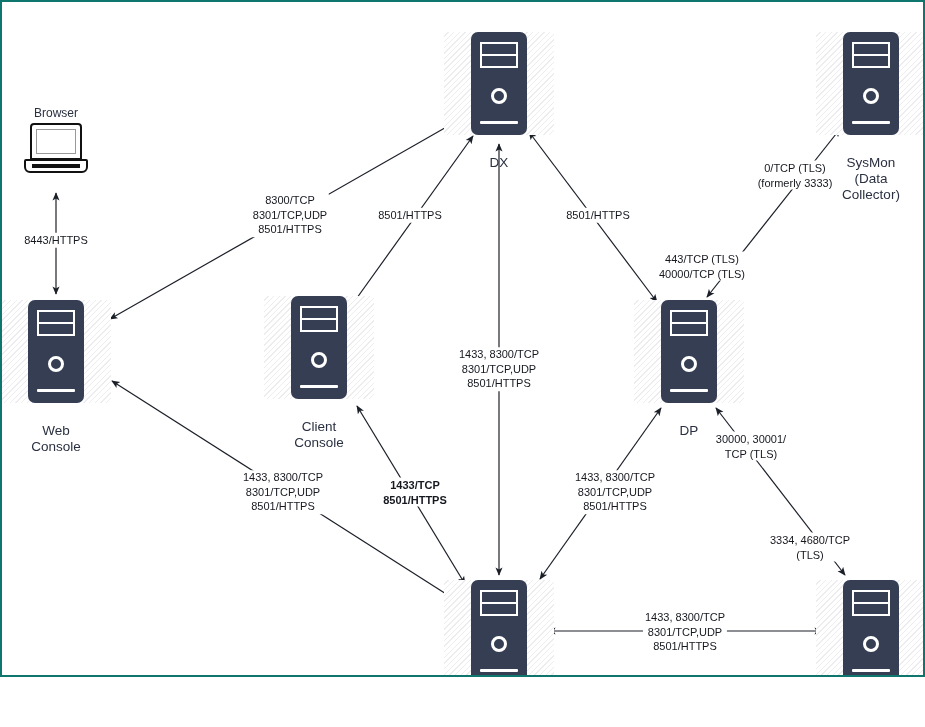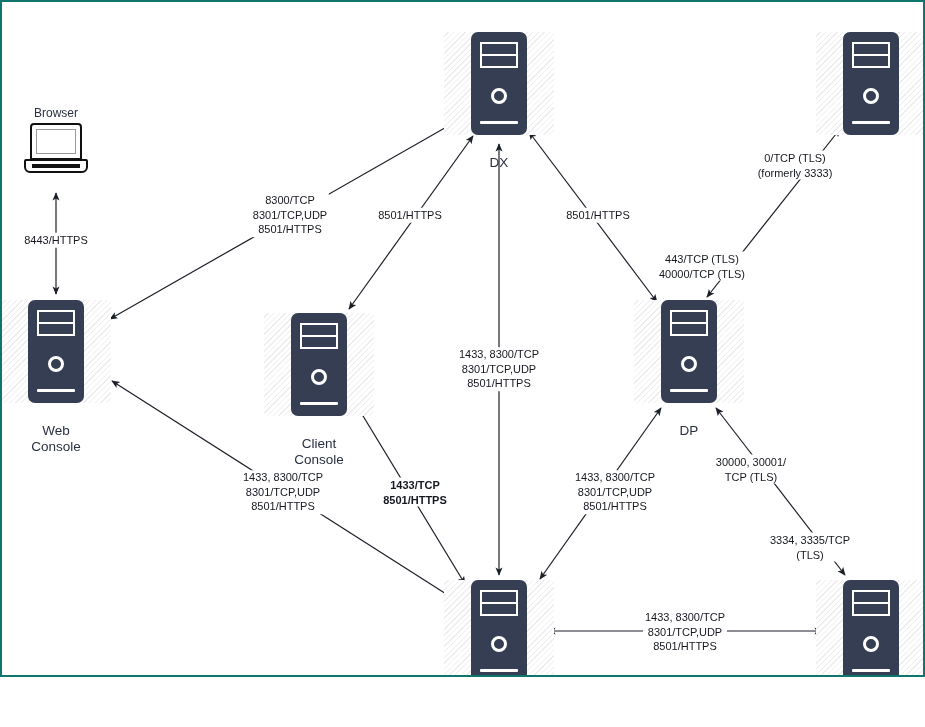--- a/index.html
+++ b/index.html
@@ -222,21 +222,21 @@
         <div class="node-hatch">
           <div class="server-icon">
             <div class="vents"></div>
             <div class="power"></div>
             <div class="foot"></div>
           </div>
         </div>
         <div class="node-label">Web
 Console</div>
       </div>
-      <div class="node" style="left: 317px; top: 311px;">
+      <div class="node" style="left: 317px; top: 294px;">
         <div class="node-hatch">
           <div class="server-icon">
             <div class="vents"></div>
             <div class="power"></div>
             <div class="foot"></div>
           </div>
         </div>
         <div class="node-label">Client
 Console</div>
       </div>
@@ -251,20 +251,23 @@
         <div class="node-label">DX</div>
       </div>
       <div class="node" style="left: 869px; top: 30px;">
         <div class="node-hatch">
           <div class="server-icon">
             <div class="vents"></div>
             <div class="power"></div>
             <div class="foot"></div>
           </div>
         </div>
+        <div class="node-label">SysMon
+(Data
+Collector)</div>
       </div>
       <div class="node" style="left: 687px; top: 298px;">
         <div class="node-hatch">
           <div class="server-icon">
             <div class="vents"></div>
             <div class="power"></div>
             <div class="foot"></div>
           </div>
         </div>
         <div class="node-label">DP</div>
@@ -293,30 +296,30 @@
   <div id="label-layer">
       <div class="edge-label" style="left: 54px; top: 238px;">8443/HTTPS</div>
       <div class="edge-label" style="left: 288px; top: 213px;">8300/TCP
 8301/TCP,UDP
 8501/HTTPS</div>
       <div class="edge-label" style="left: 408px; top: 213px;">8501/HTTPS</div>
       <div class="edge-label" style="left: 596px; top: 213px;">8501/HTTPS</div>
       <div class="edge-label" style="left: 497px; top: 367px;">1433, 8300/TCP
 8301/TCP,UDP
 8501/HTTPS</div>
-      <div class="edge-label" style="left: 793px; top: 163px; text-align: center;">0/TCP (TLS)
+      <div class="edge-label" style="left: 793px; top: 173px; text-align: center;">0/TCP (TLS)
 (formerly 3333)</div>
       <div class="edge-label" style="left: 700px; top: 264px;">443/TCP (TLS)
 40000/TCP (TLS)</div>
       <div class="edge-label" style="left: 613px; top: 490px;">1433, 8300/TCP
 8301/TCP,UDP
 8501/HTTPS</div>
-      <div class="edge-label" style="left: 749px; top: 444px; margin-top: 23px;">30000, 30001/
+      <div class="edge-label" style="left: 749px; top: 444px;">30000, 30001/
 TCP (TLS)</div>
-      <div class="edge-label" style="left: 808px; top: 545px;">3334, 3335/TCP
+      <div class="edge-label" style="left: 808px; top: 545px;">3334, 4680/TCP
 (TLS)</div>
       <div class="edge-label" style="left: 683px; top: 630px;">1433, 8300/TCP
 8301/TCP,UDP
 8501/HTTPS</div>
       <div class="edge-label" style="left: 281px; top: 490px;">1433, 8300/TCP
 8301/TCP,UDP
 8501/HTTPS</div>
       <div class="edge-label" style="left: 413px; top: 490px; font-weight: bold;">1433/TCP
 8501/HTTPS</div>
     </div>

